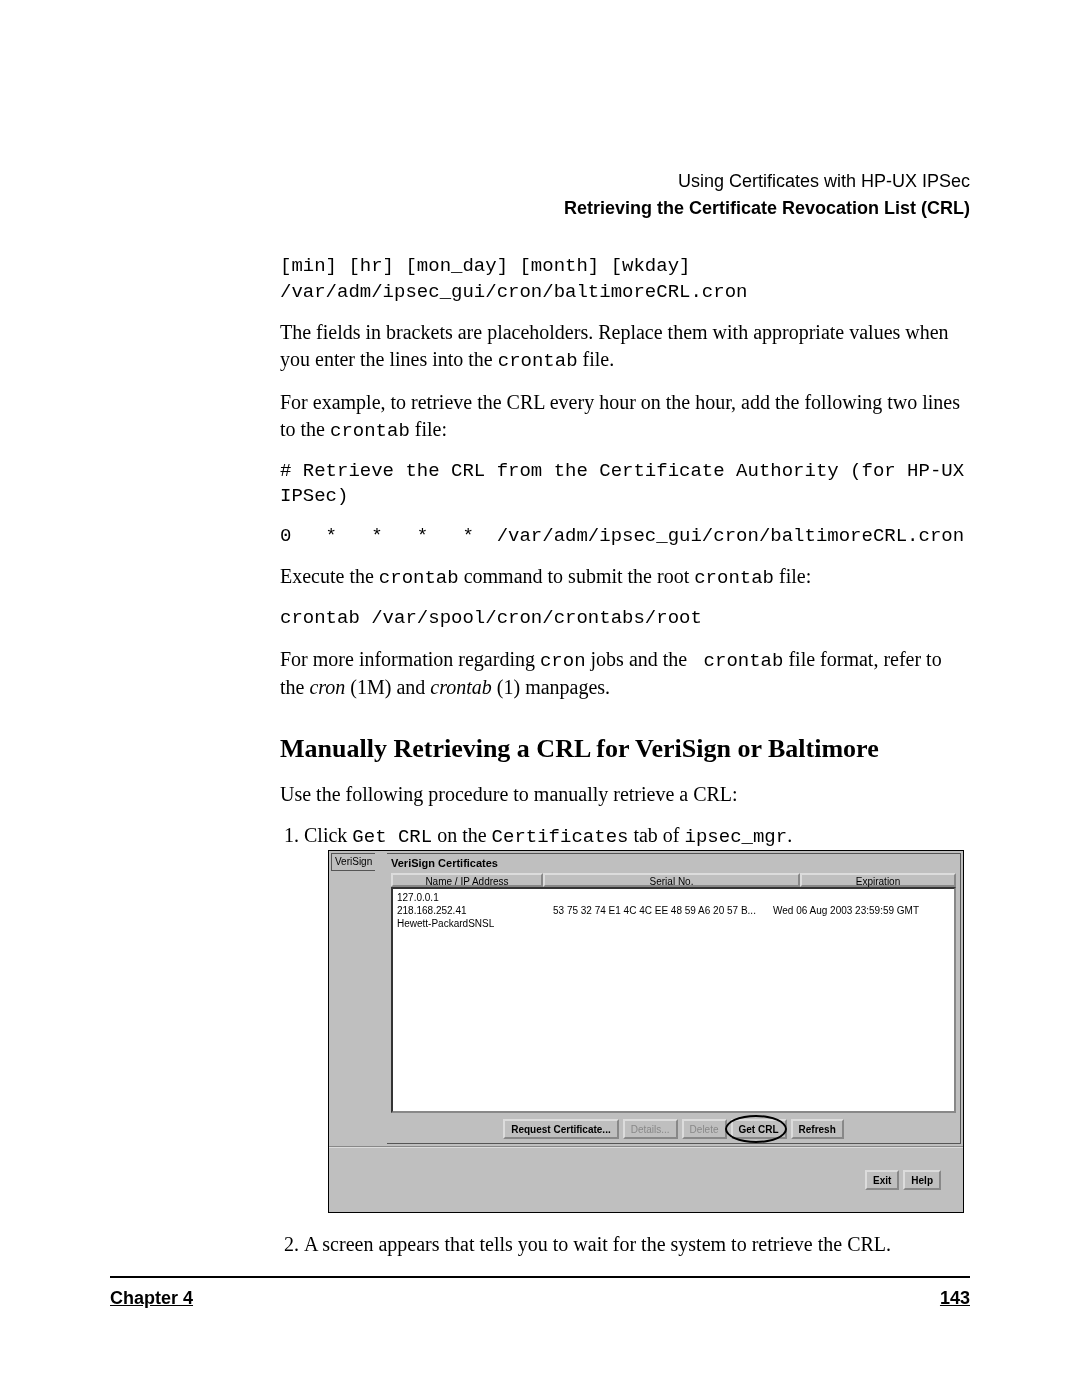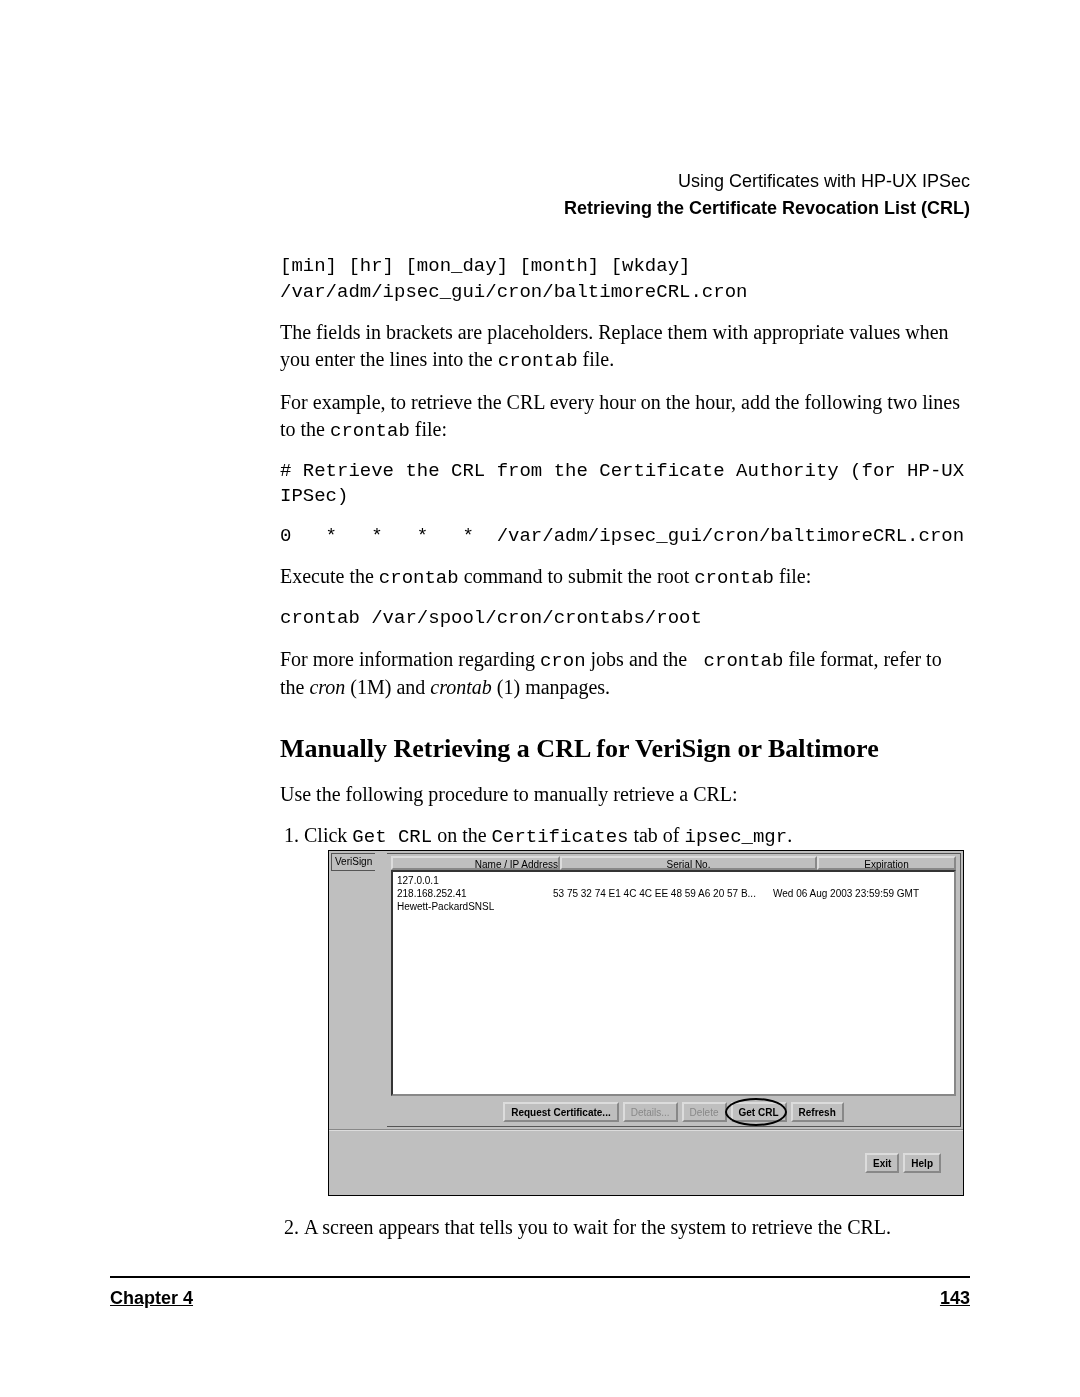--- a/index.html
+++ b/index.html
@@ -106,21 +106,21 @@
     font-size: 10px;
   }
   .th {
     background: #bfbfbf;
     border: 2px outset #dcdcdc;
     text-align: center;
     height: 14px;
     line-height: 14px;
     box-sizing: border-box;
   }
-  .col-name { width: 169px; text-align: right; }
+  .col-name { width: 152px; }
   .col-serial { width: 257px; }
   .col-exp { flex: 1; }
   .table-body {
     background: #fff;
     border: 2px inset #888;
     height: 218px;
     font-size: 10px;
     padding: 2px 4px;
     line-height: 1.3;
     position: relative;
@@ -235,20 +235,21 @@
 
         
         <div class="dialog">
           <div class="dlg-main">
             <div class="tabs">
               <div class="tab">VeriSign</div>
               <div class="tab inactive">Baltimore</div>
               <div class="tabs-fill"></div>
             </div>
             <div class="panel">
+              <div class="panel-title">VeriSign Certificates</div>
               <div class="table-head">
                 <div class="th col-name">Name / IP Address</div>
                 <div class="th col-serial">Serial No.</div>
                 <div class="th col-exp">Expiration</div>
               </div>
               <div class="table-body">
                 <div class="row-grid">
                   <div class="cell-name">127.0.0.1</div>
                   <div class="cell-serial"></div>
                   <div class="cell-exp"></div>

